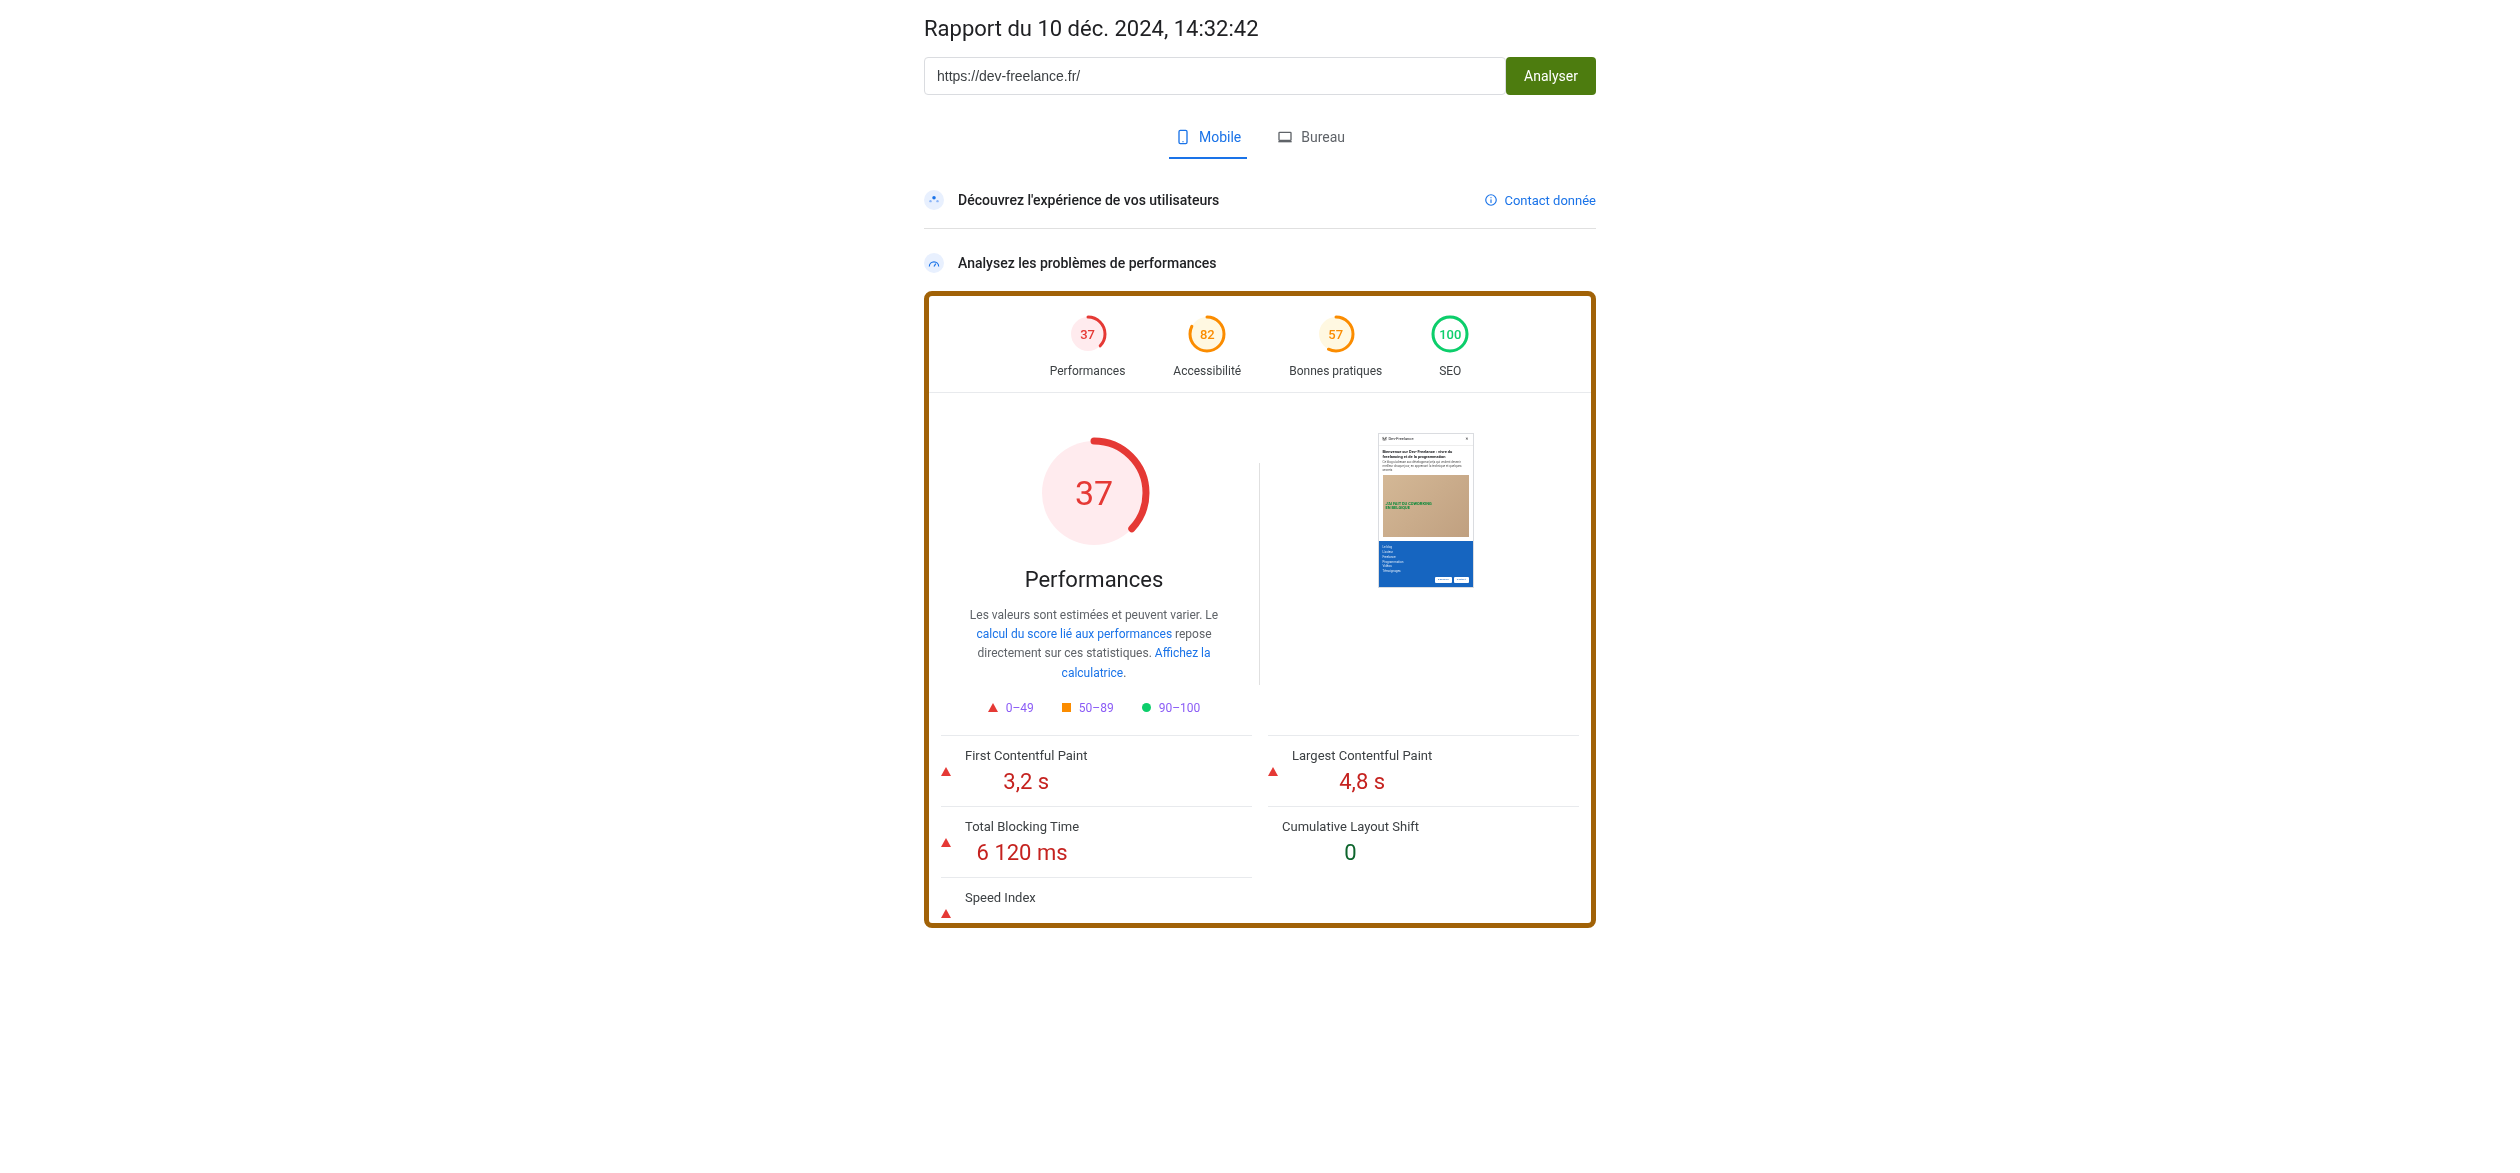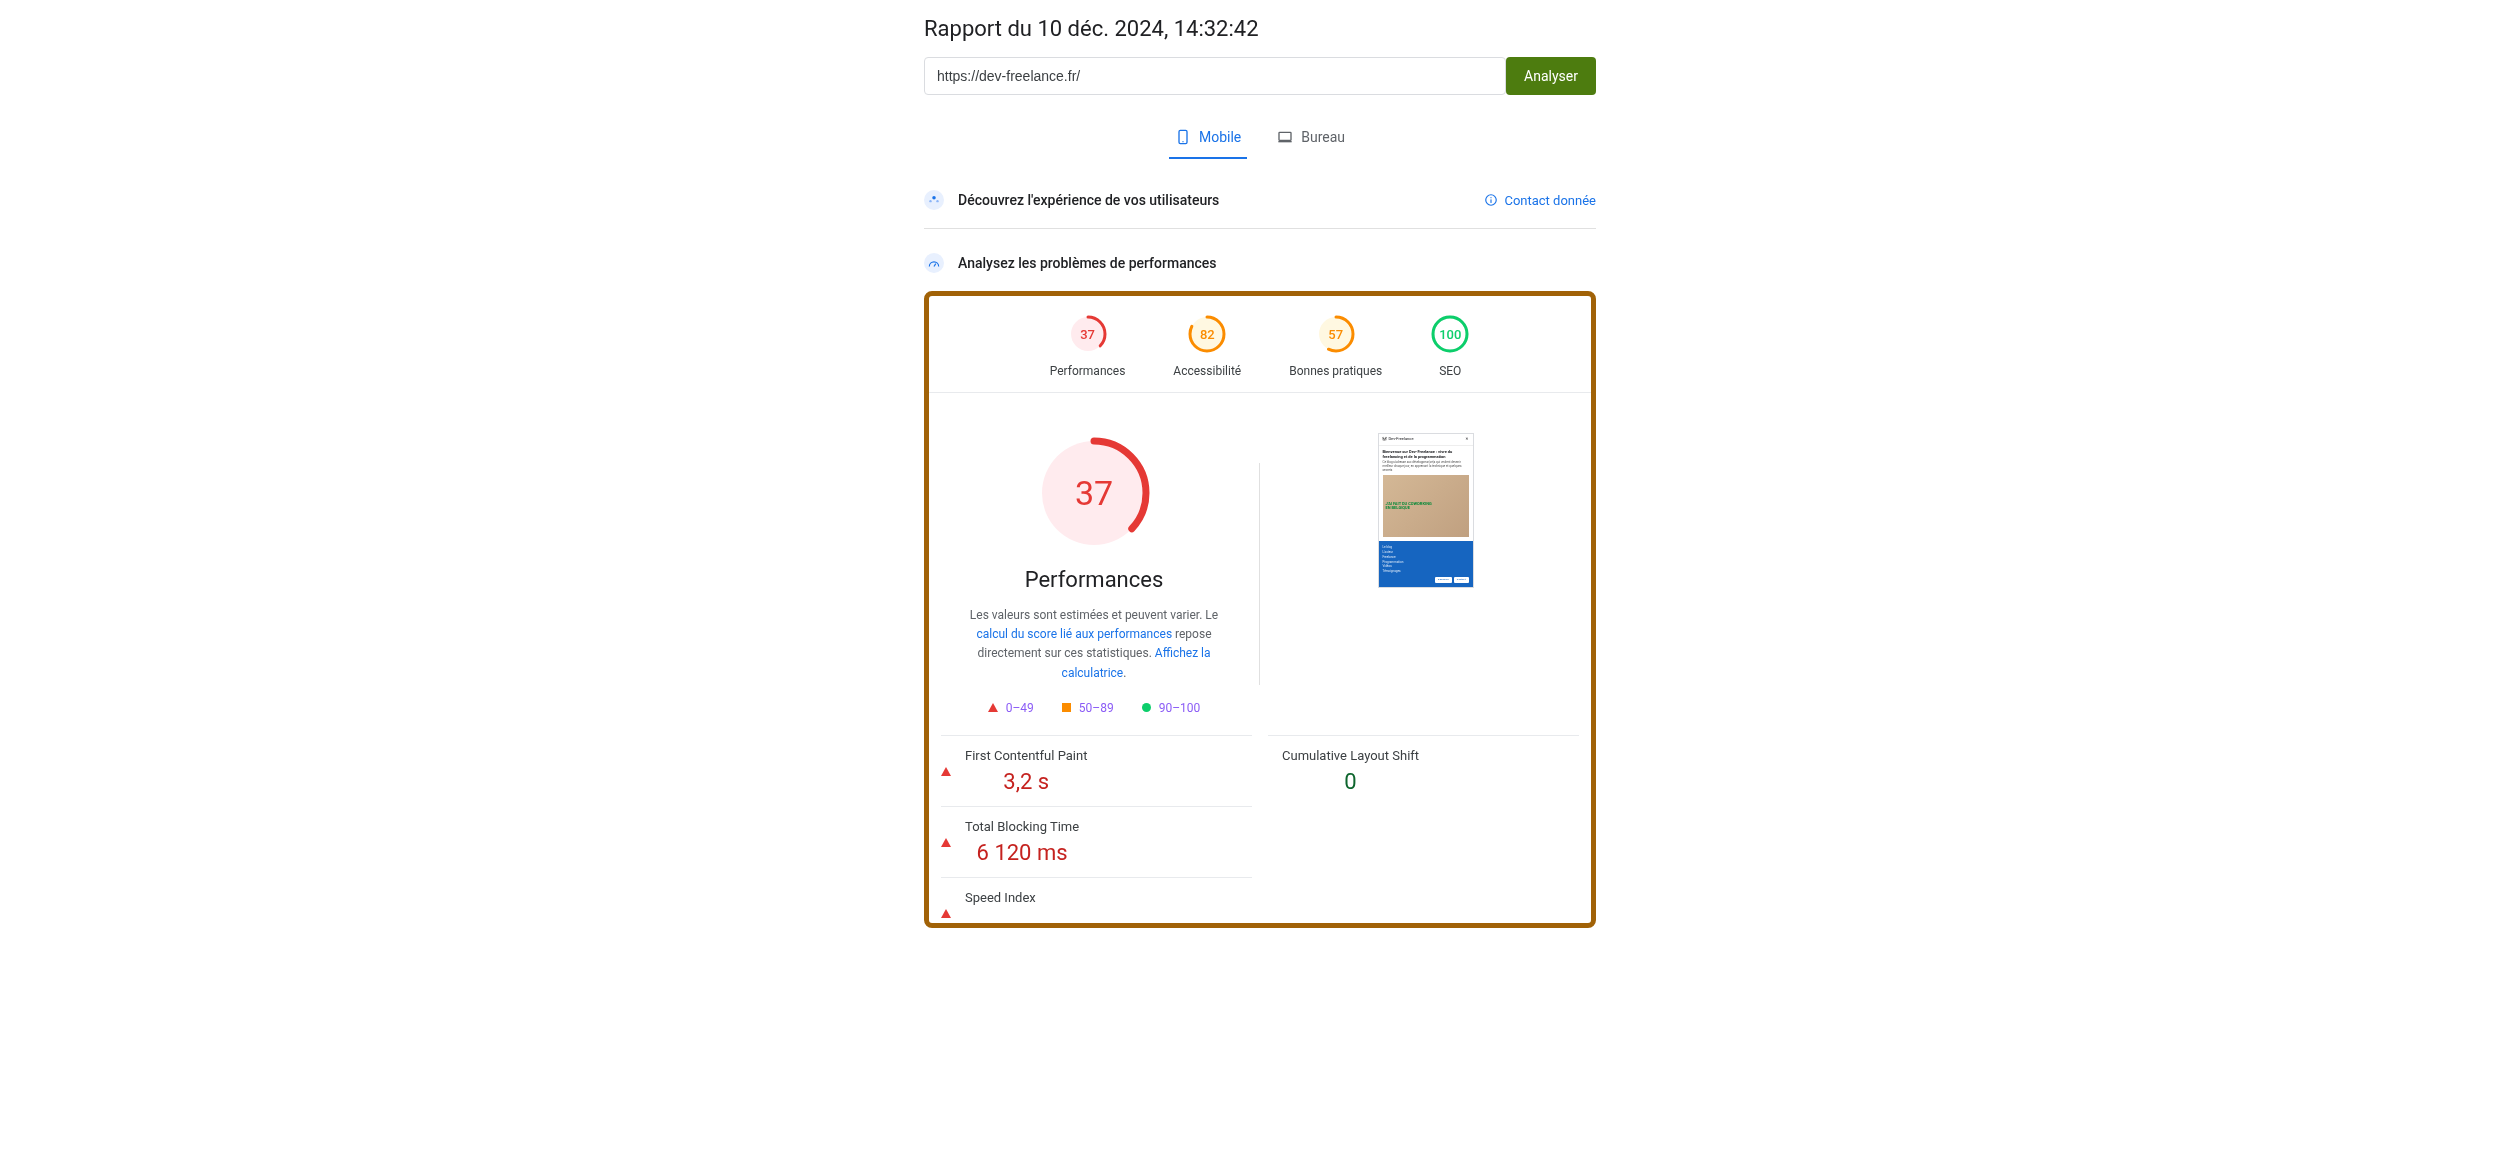--- a/index.html
+++ b/index.html
@@ -244,20 +244,27 @@
           </div>
           <div class="metric">
             <span class="m-icon"><span class="tri red"></span></span>
             <div>
               <div class="metric-name">Speed Index</div>
             </div>
           </div>
         </div>
       <div class="metrics-col" id="metrics-right">
           <div class="metric">
+            <span class="m-icon"><span class="tri red"></span></span>
+            <div>
+              <div class="metric-name">Largest Contentful Paint</div>
+              <div class="metric-val red">4,8 s</div>
+            </div>
+          </div>
+          <div class="metric">
             <span class="m-icon"><span class="dot grn"></span></span>
             <div>
               <div class="metric-name">Cumulative Layout Shift</div>
               <div class="metric-val grn">0</div>
             </div>
           </div>
         </div>
     </div>
   </div>
 </div>

